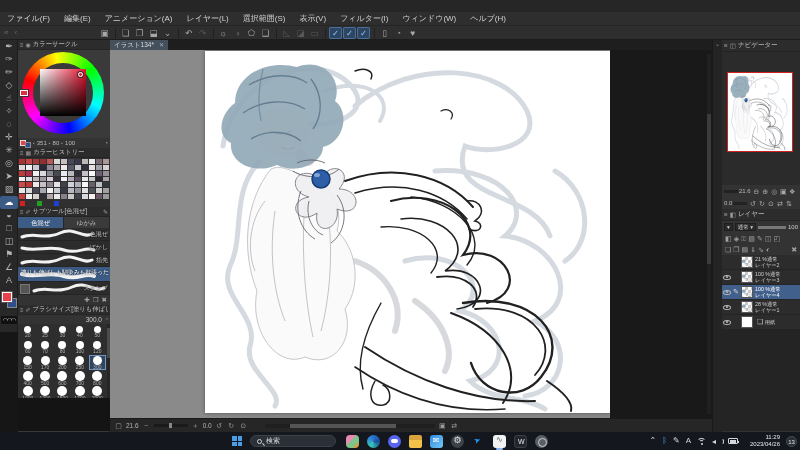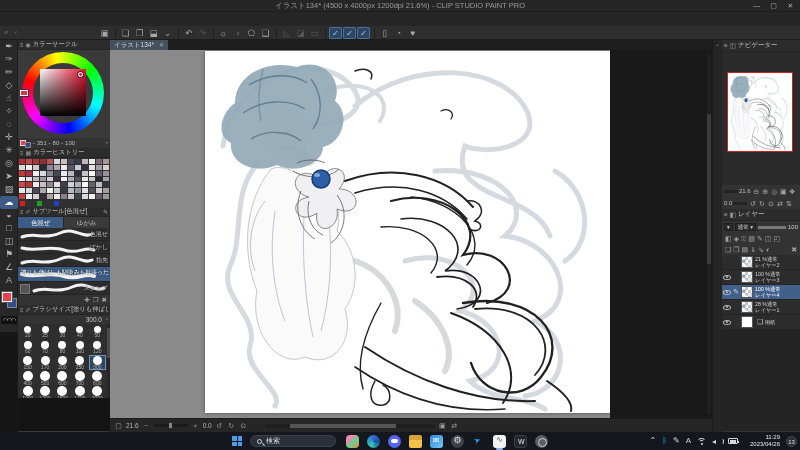--- a/index.html
+++ b/index.html
@@ -228,29 +228,32 @@
         <path d="M170,330 C162,344 166,356 178,354 C188,352 186,338 178,334" stroke-width="1.5"></path>
         <path d="M150,20 C160,16 170,20 166,28" stroke-width="1.5"></path>
         <path d="M236,60 C244,56 250,62 246,68" stroke-width="1.2"></path>
       </g>
     </g>
   </defs>
 </svg>
 
 <div id="app">
 
-  <div class="abs titlebar">
-    <div class="title-text">イラスト134* (4500 x 4000px 1200dpi 21.6%)  - CLIP STUDIO PAINT PRO</div>
-    <div class="abs win-controls">
-        <div class="win-btn">—</div>
-        <div class="win-btn">▢</div>
-        <div class="win-btn">✕</div>
-      </div>
-  </div>
-
+
+  <div class="abs menubar">
+      <div class="menu-item">ファイル(F)</div>
+      <div class="menu-item">編集(E)</div>
+      <div class="menu-item">アニメーション(A)</div>
+      <div class="menu-item">レイヤー(L)</div>
+      <div class="menu-item">選択範囲(S)</div>
+      <div class="menu-item">表示(V)</div>
+      <div class="menu-item">フィルター(I)</div>
+      <div class="menu-item">ウィンドウ(W)</div>
+      <div class="menu-item">ヘルプ(H)</div>
+    </div>
 
   <div class="abs cmdbar">
     <div class="cmd-lead">
         <span>«</span>
         <span>‹</span>
       </div>
     <div id="cmd-icons" style="display:flex;align-items:center;">
         <span class="cmd-icon">▣</span>
         <span class="cmd-sep"></span>
         <span class="cmd-icon">❏</span>

